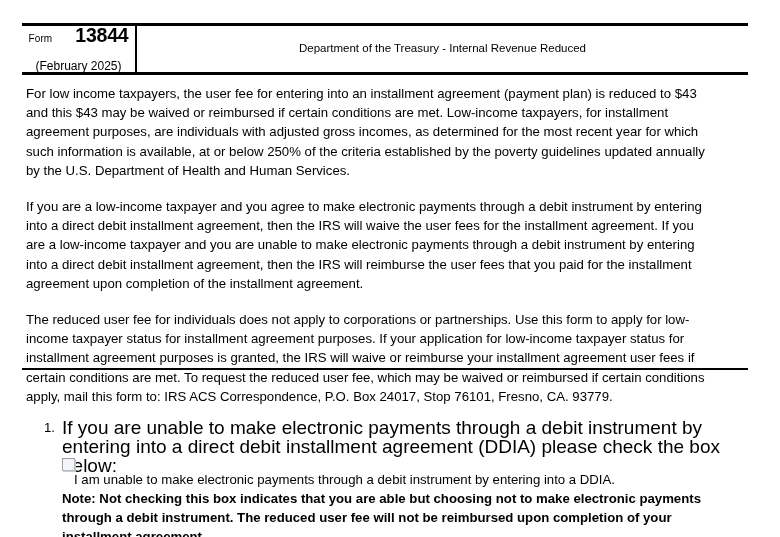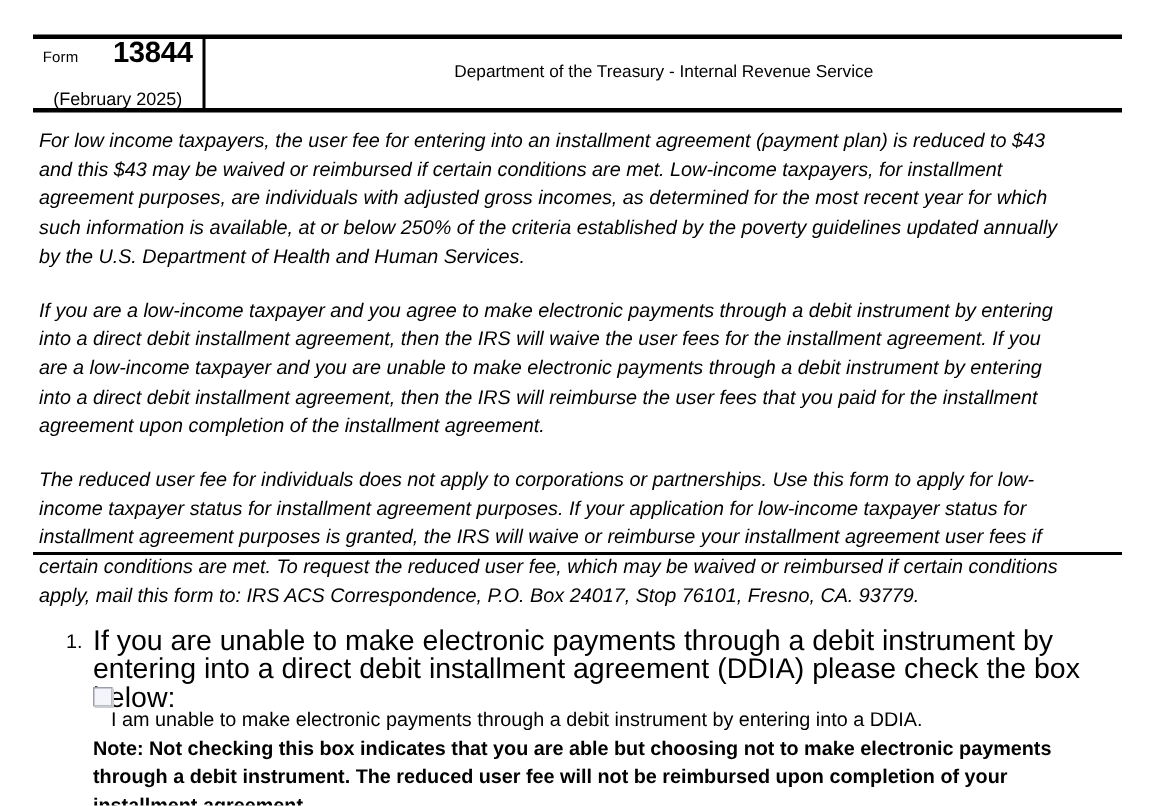--- a/index.html
+++ b/index.html
@@ -97,21 +97,20 @@
     position: absolute;
     left: 26px;
     top: 84px;
     width: 690px;
   }
   p.para {
     margin: 0 0 17px 0;
     font-size: 13.2px;
     line-height: 19.2px;
     text-align: left;
-    font-style: italic;
   }
   p.para.tight-last {
     margin-bottom: 0;
   }
 
   .section-rule {
     position: absolute;
     left: 22px;
     top: 368px;
     width: 726px;
@@ -199,21 +198,21 @@
 
   <div class="form-header">
     <div class="header-left">
       <div class="form-number-line">
         <span class="form-word">Form</span>
         <span class="form-number">13844</span>
       </div>
       <div class="form-rev-date">(February 2025)</div>
     </div>
     <div class="header-right">
-      <div class="agency-line">Department of the Treasury - Internal Revenue Service</div>
+      <div class="agency-line">Department of the Treasury - Internal Revenue Reduced</div>
     </div>
   </div>
 
   <div class="body-area">
     <p class="para">For low income taxpayers, the user fee for entering into an installment agreement (payment plan) is reduced to $43 and this $43 may be waived or reimbursed if certain conditions are met. Low-income taxpayers, for installment agreement purposes, are individuals with adjusted gross incomes, as determined for the most recent year for which such information is available, at or below 250% of the criteria established by the poverty guidelines updated annually by the U.S. Department of Health and Human Services.</p>
     <p class="para">If you are a low-income taxpayer and you agree to make electronic payments through a debit instrument by entering into a direct debit installment agreement, then the IRS will waive the user fees for the installment agreement. If you are a low-income taxpayer and you are unable to make electronic payments through a debit instrument by entering into a direct debit installment agreement, then the IRS will reimburse the user fees that you paid for the installment agreement upon completion of the installment agreement.</p>
     <p class="para tight-last">The reduced user fee for individuals does not apply to corporations or partnerships. Use this form to apply for low-income taxpayer status for installment agreement purposes. If your application for low-income taxpayer status for installment agreement purposes is granted, the IRS will waive or reimburse your installment agreement user fees if certain conditions are met. To request the reduced user fee, which may be waived or reimbursed if certain conditions apply, mail this form to: IRS ACS Correspondence, P.O. Box 24017, Stop 76101, Fresno, CA. 93779.</p>
   </div>
 
   <div class="section-rule"></div>

